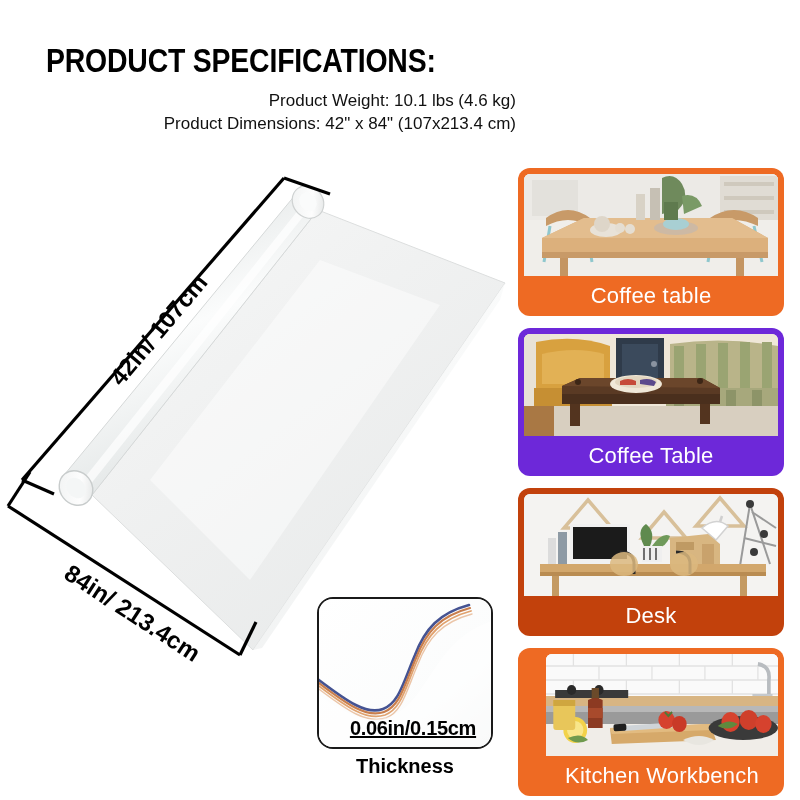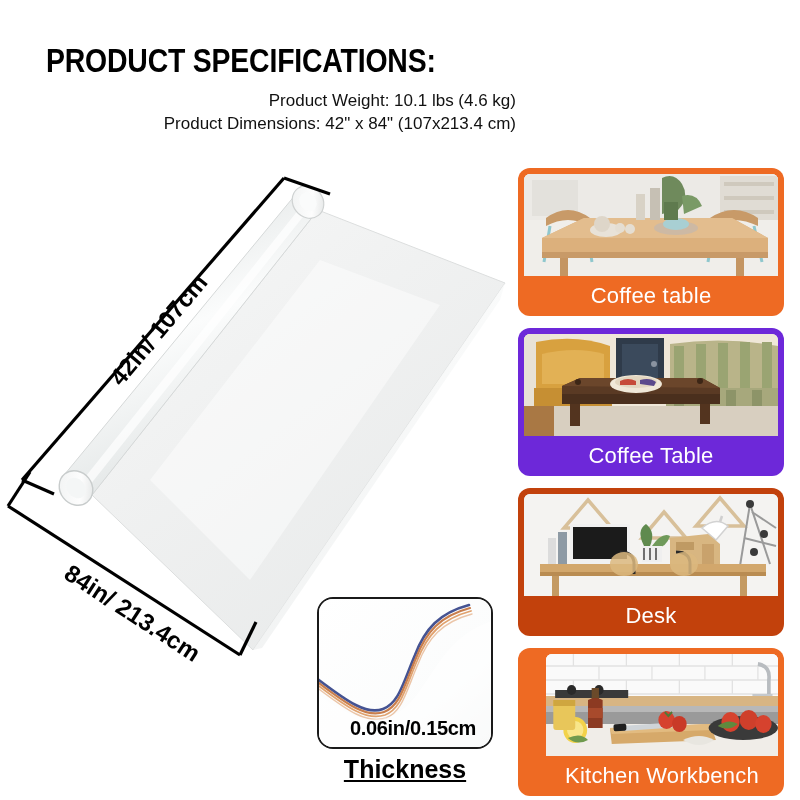--- a/index.html
+++ b/index.html
@@ -88,28 +88,28 @@
   #thickness-value {
     position: absolute;
     left: 16px;
     right: 0;
     bottom: 7px;
     text-align: center;
     font-size: 20px;
     font-weight: bold;
     color: #000000;
     letter-spacing: -0.3px;
+    text-decoration: underline;
   }
   #thickness-caption {
     margin-top: 6px;
     text-align: center;
-    font-size: 25px;
+    font-size: 20px;
     font-weight: bold;
     color: #000000;
-    text-decoration: underline;
   }
 
   
   #usage-cards {
     position: absolute;
     left: 518px;
     top: 168px;
     width: 266px;
     display: flex;
     flex-direction: column;

